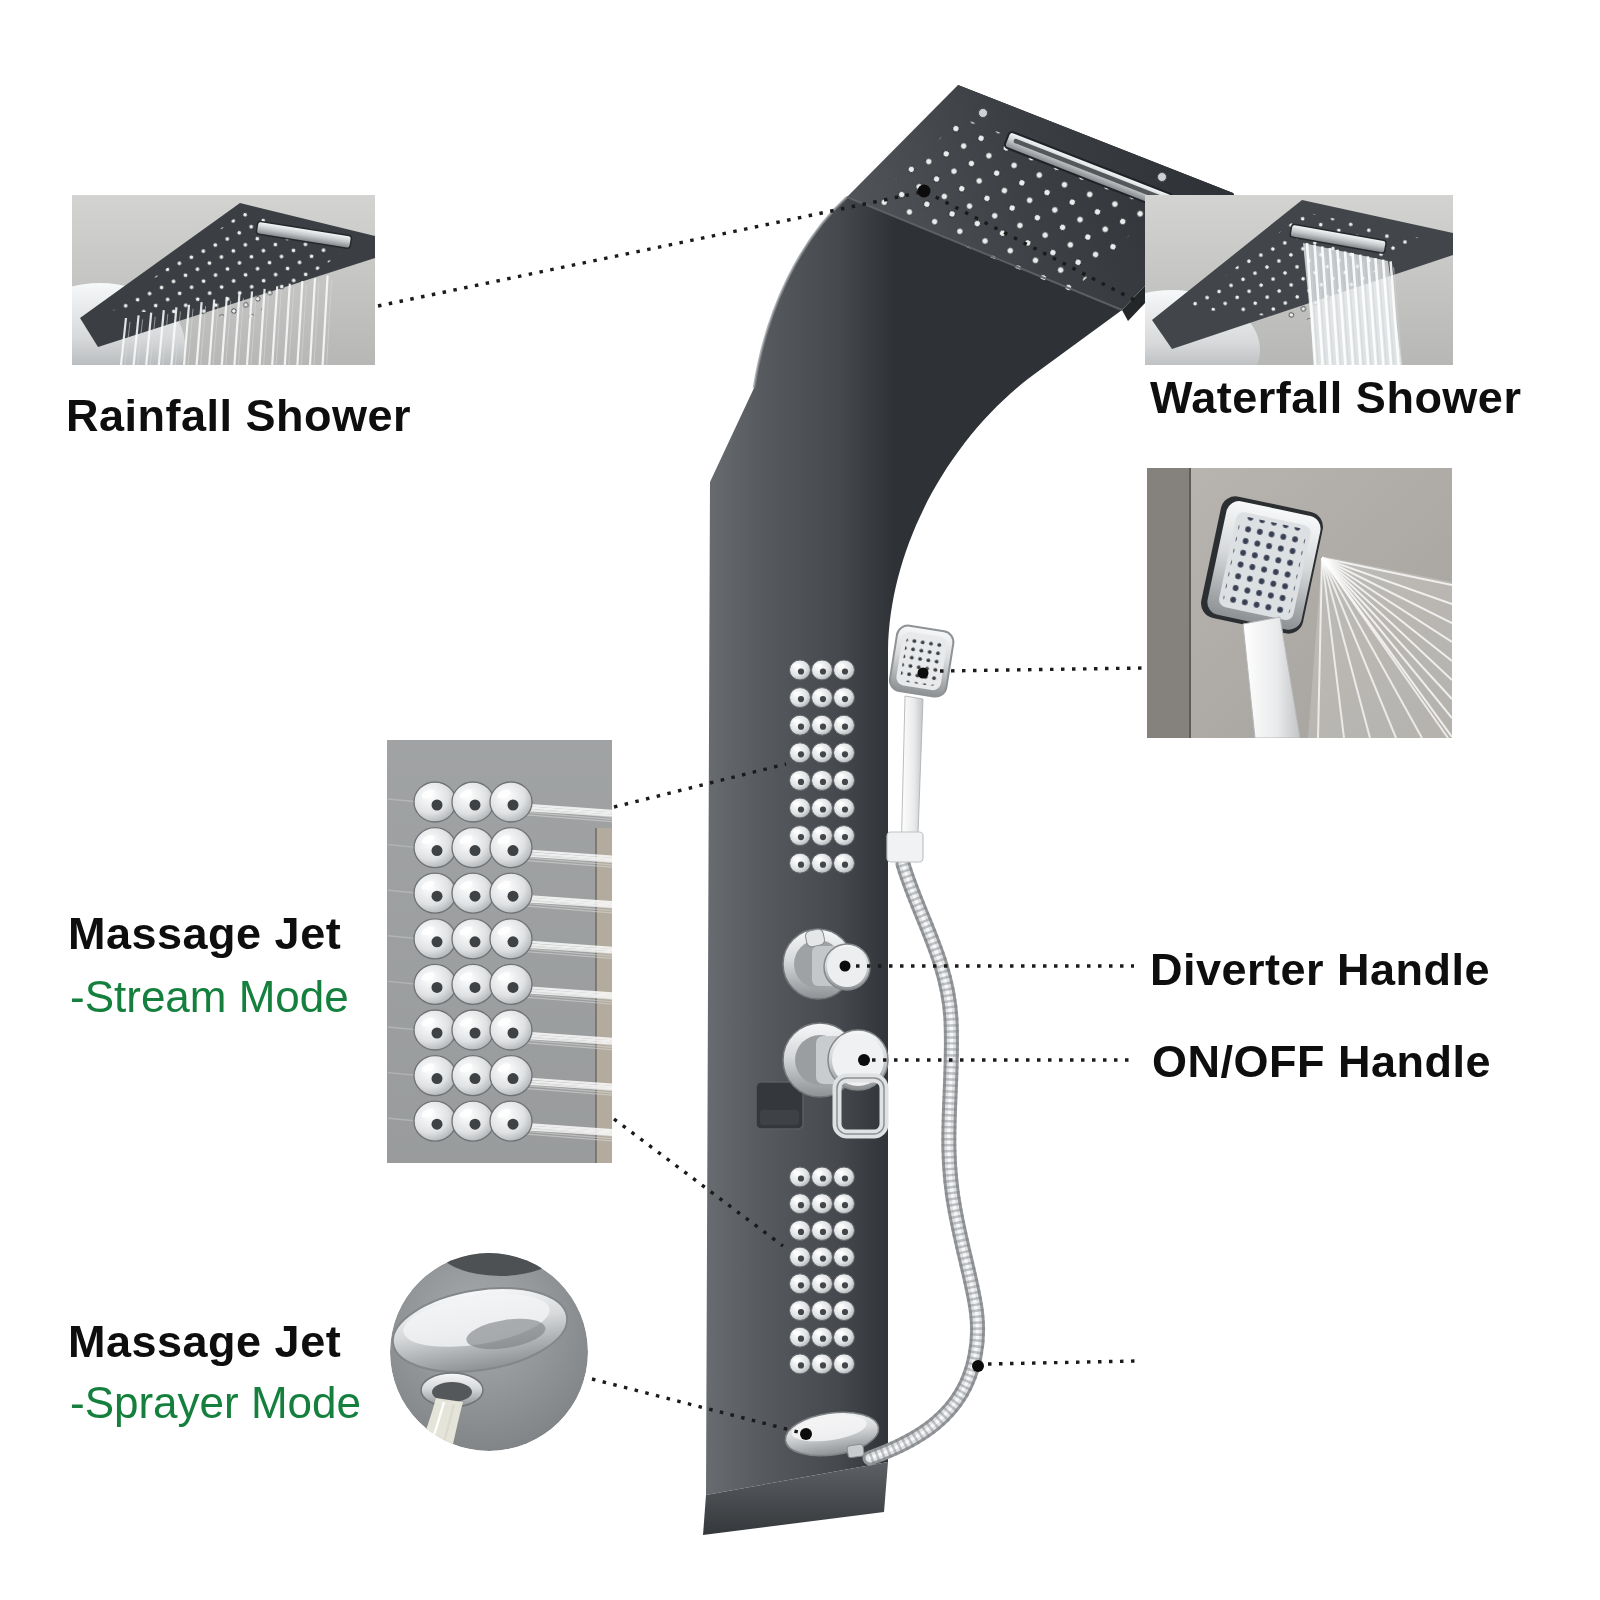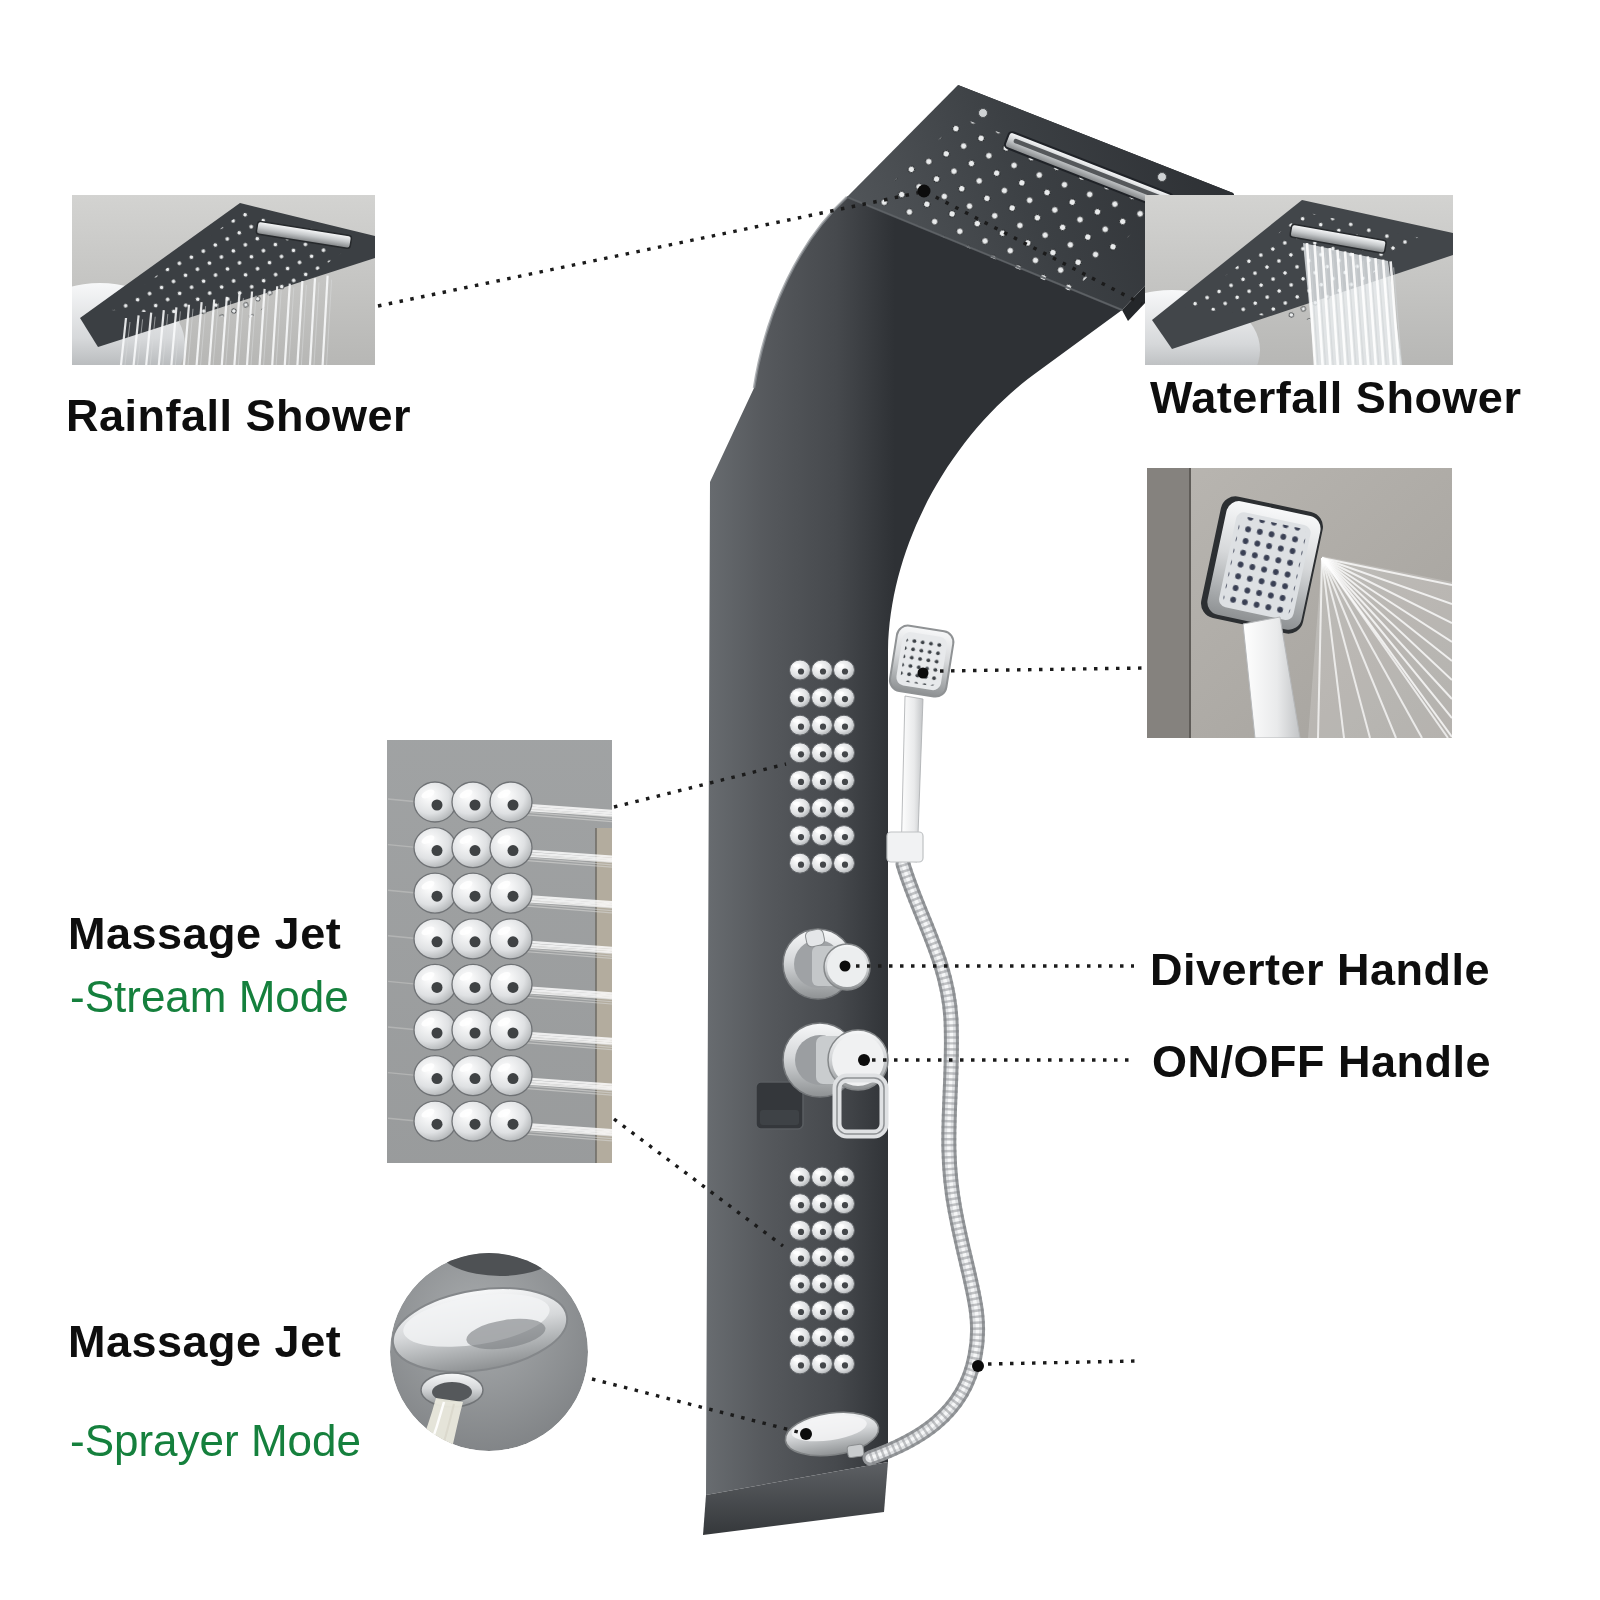--- a/index.html
+++ b/index.html
@@ -614,20 +614,20 @@
 </svg>
 
 <div class="label" style="left:66px;top:390px">Rainfall Shower</div>
 
 <div class="label" style="left:1150px;top:372px">Waterfall Shower</div>
 
 <div class="label" style="left:68px;top:908px">Massage Jet</div>
 <div class="sublabel" style="left:70px;top:972px">-Stream Mode</div>
 
 <div class="label" style="left:68px;top:1316px">Massage Jet</div>
-<div class="sublabel" style="left:70px;top:1416px">-Sprayer Mode</div>
+<div class="sublabel" style="left:70px;top:1378px">-Sprayer Mode</div>
 
 <div class="label" style="left:1152px;top:1036px">ON/OFF Handle</div>
 
 <div class="label" style="left:1150px;top:944px">Diverter Handle</div>
 
 
 </div>
 
 </body></html>

